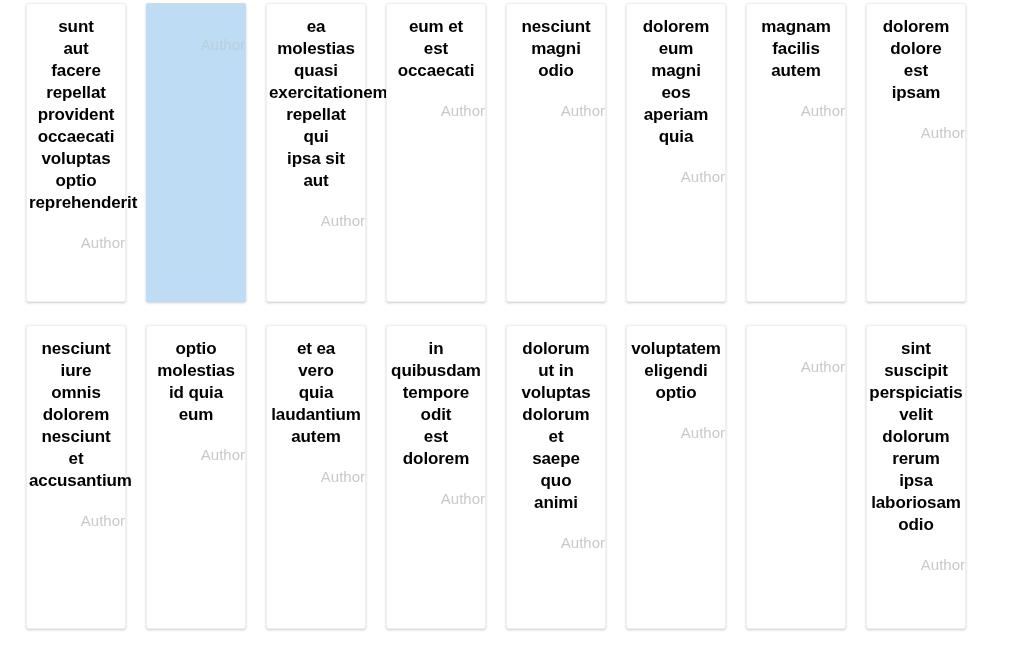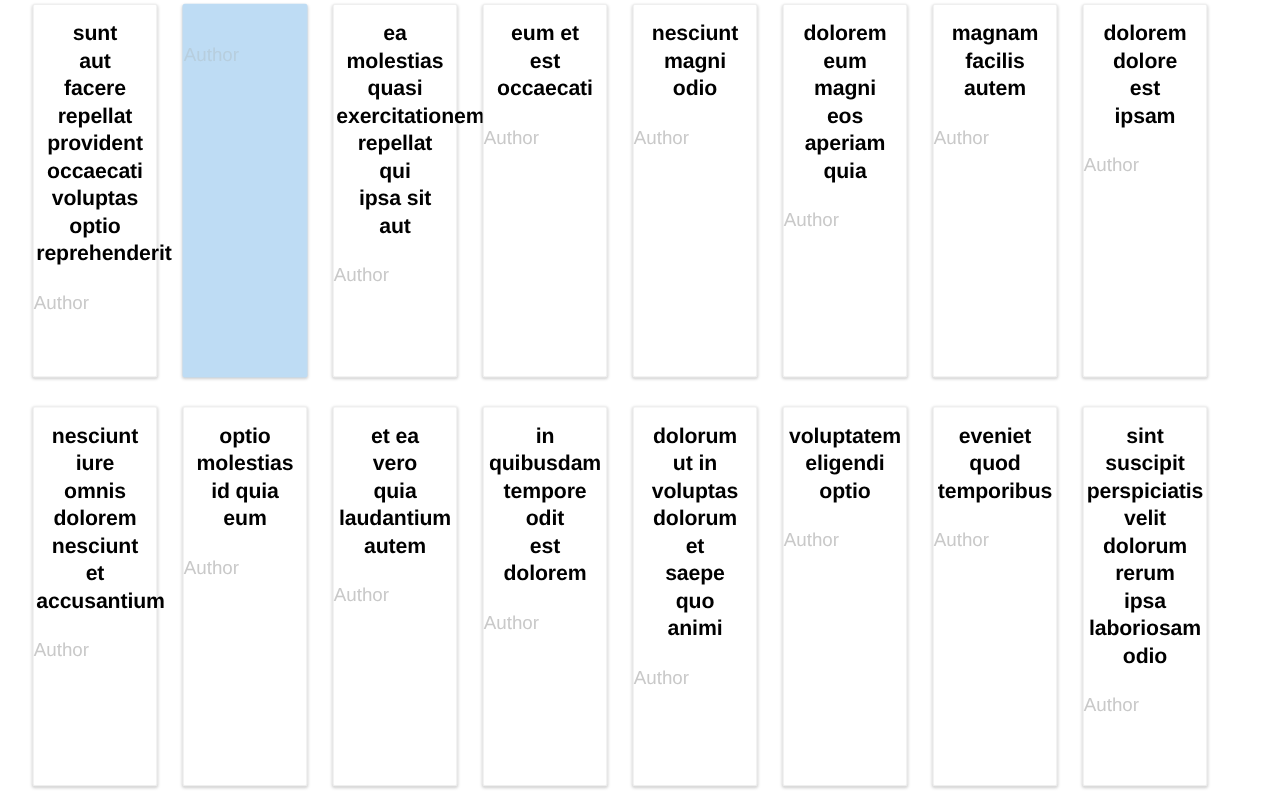--- a/index.html
+++ b/index.html
@@ -70,21 +70,21 @@
     display: block;
     white-space: nowrap;
   }
 
   .card-author {
     margin-top: 20px;
     font-size: 15px;
     line-height: 18px;
     font-weight: normal;
     color: #c9c9c9;
-    text-align: left;
+    text-align: right;
   }
 
   .card.selected .card-author {
     color: #b7cede;
   }
 </style>
 </head>
 <body>
 
 <div id="board">
@@ -223,25 +223,20 @@
         </div>
         <div class="card">
           <div class="card-title">
             <span class="w">voluptatem</span>
             <span class="w">eligendi</span>
             <span class="w">optio</span>
           </div>
           <div class="card-author">Author</div>
         </div>
         <div class="card">
-          <div class="card-title">
-            <span class="w">eveniet</span>
-            <span class="w">quod</span>
-            <span class="w">temporibus</span>
-          </div>
           <div class="card-author">Author</div>
         </div>
         <div class="card">
           <div class="card-title">
             <span class="w">sint</span>
             <span class="w">suscipit</span>
             <span class="w">perspiciatis</span>
             <span class="w">velit</span>
             <span class="w">dolorum</span>
             <span class="w">rerum</span>

